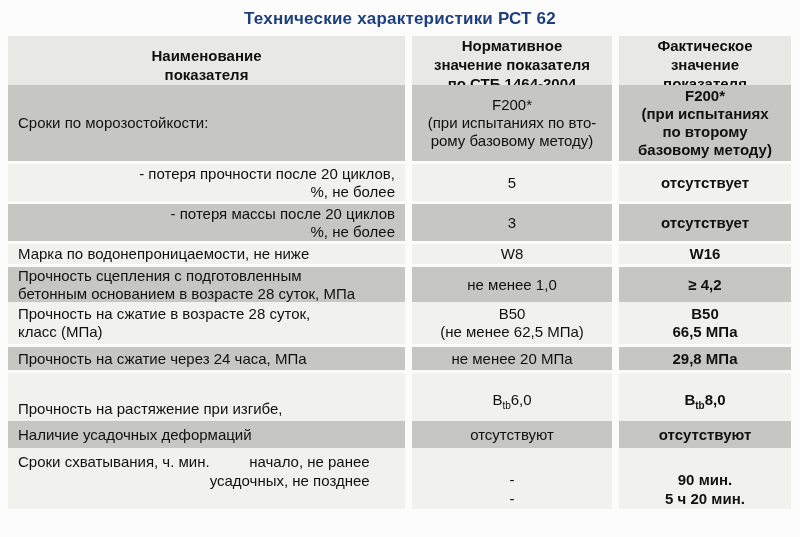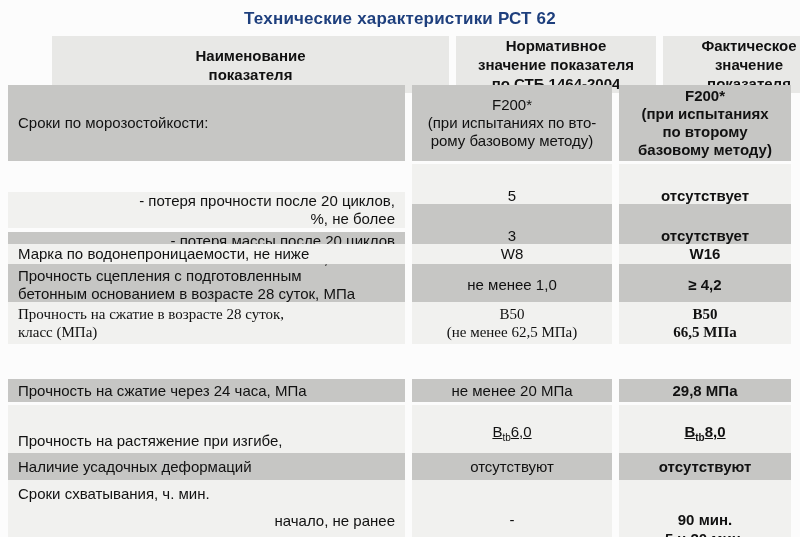--- a/index.html
+++ b/index.html
@@ -21,34 +21,34 @@
   }
   .table { margin: 0 8px; display: flex; flex-direction: column; gap: 3px; }
   .row { display: grid; grid-template-columns: 397px 200px 172px; column-gap: 7px; }
   .cell {
     display: flex; align-items: center; justify-content: center;
     text-align: center; white-space: pre-line;
     font-size: 15px; line-height: 18px;
     box-sizing: border-box; padding: 0 6px;
   }
   .c-name { justify-content: flex-start; text-align: left; padding: 0 10px; }
-  .row.right .c-name { justify-content: flex-end; text-align: right; margin-top: 28px; }
+  .row.right .c-name { justify-content: flex-end; text-align: right; }
   .c-fact { font-weight: bold; }
   .header .cell { background: #e8e8e6; font-weight: bold; justify-content: center; text-align: center; line-height: 19px; }
   .dark .cell { background: #c6c6c4; }
   .light .cell { background: #f1f1ef; }
   
-  .h-head { height: 46px; margin-left: 44px; } .h-r1 { height: 76px; } .h-r2 { height: 37px; }
+  .h-head { height: 46px; } .h-r1 { height: 76px; } .h-r2 { height: 37px; }
   .h-r3 { height: 37px; }  .h-r4 { height: 20px; } .h-r5 { height: 32px; }
-  .h-r6 { height: 42px; font-family: Liberation Serif, serif; }  .h-r7 { height: 23px; margin-top: 32px; } .h-r8 { height: 45px; }
+  .h-r6 { height: 42px; }  .h-r7 { height: 23px; } .h-r8 { height: 45px; }
   .h-r9 { height: 27px; }  .h-r10 { height: 58px; }
   sub { font-size: 10px; line-height: 0; }
-  .ln { display: block; text-decoration: underline; }
+  .ln { display: block; }
   
-  .col { flex-direction: column; align-items: stretch; justify-content: flex-start; line-height: 19px; padding-top: 1px; gap: 8px; }
+  .col { flex-direction: row; align-items: stretch; justify-content: flex-start; line-height: 19px; padding-top: 1px; }
   .col .t-left { text-align: left; }
   .col .t-right { text-align: right; }
   .v-bottom { flex-direction: column; justify-content: flex-end; line-height: 19px; padding-bottom: 1px; }
 </style>
 </head>
 <body>
 
 <div class="title">Технические характеристики РСТ 62</div>
 
 <div class="table">

